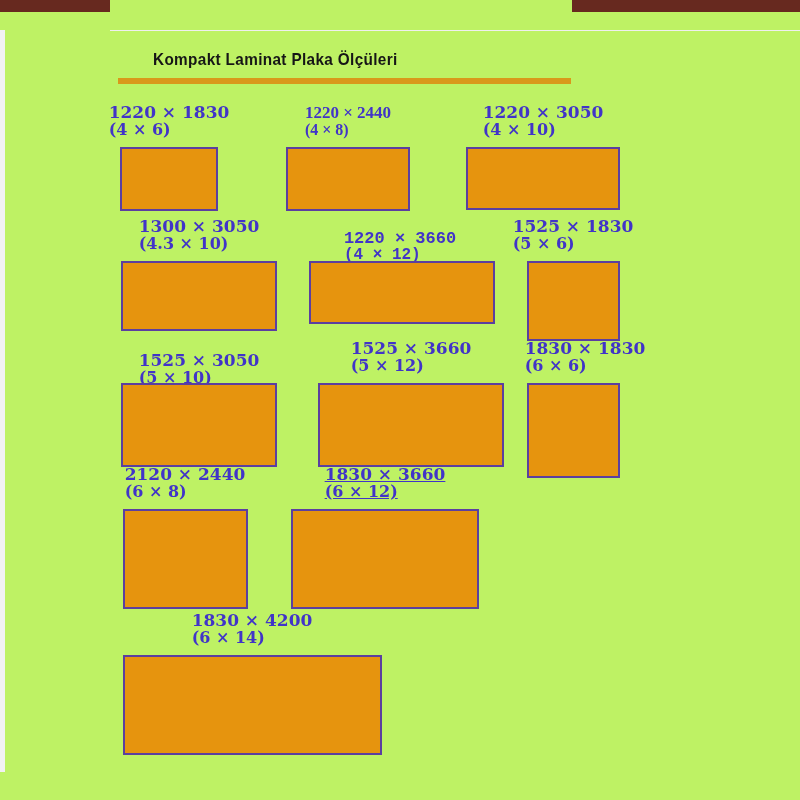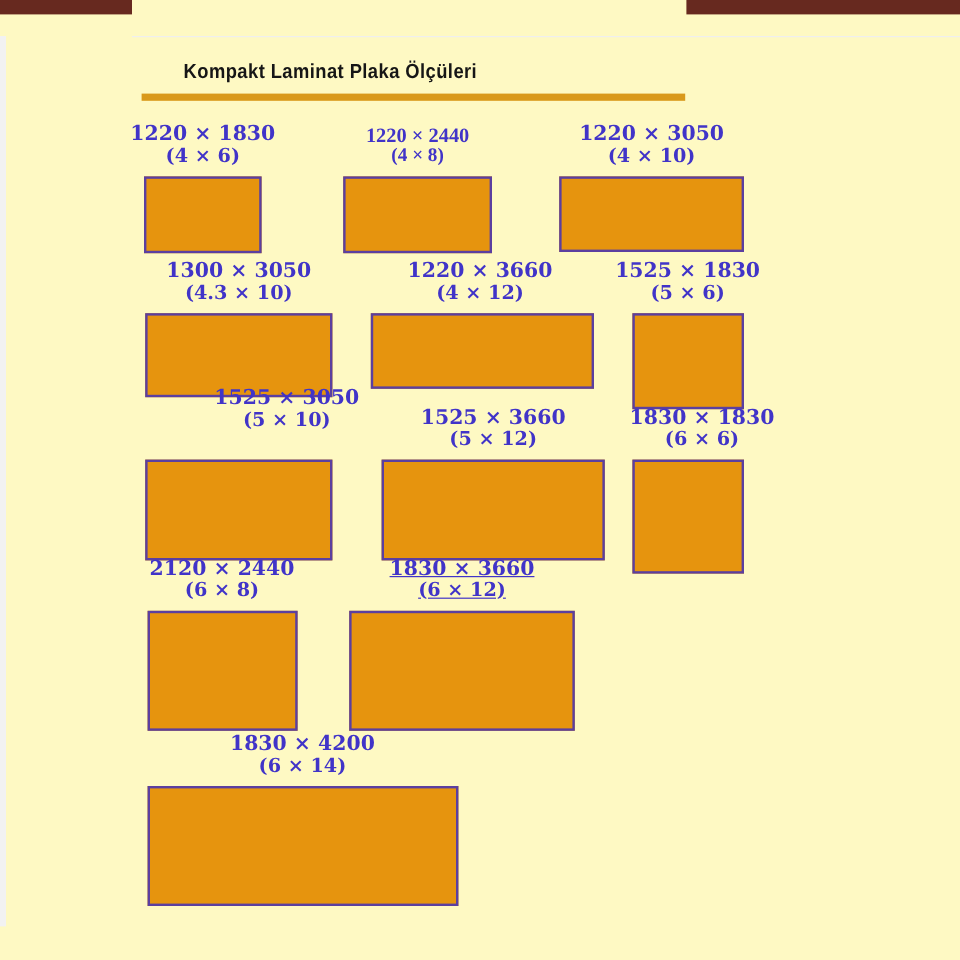--- a/index.html
+++ b/index.html
@@ -2,21 +2,21 @@
 <html><head>
 <meta charset="utf-8">
 <style>
   html, body { margin:0; padding:0; }
   body {
     width:800px; height:800px; background:#ffffff;
     font-family:"Liberation Sans", sans-serif;
   }
   .stage {
     position:relative; width:800px; height:800px;
-    background:#fef9c3; overflow:hidden;
+    background:#bef264; overflow:hidden;
   }
   .top-bar {
     position:absolute; top:0; height:12px;
   }
   .page-edge-left {
     position:absolute; left:0; top:30px; width:5px; height:742px;
   }
   .page-edge-top {
     position:absolute; left:110px; top:30px; width:690px; height:1px;
     background:#efefef;
@@ -26,21 +26,21 @@
     font-weight:bold; font-size:17px; line-height:22px;
     letter-spacing:0.4px; white-space:nowrap;
     transform:scaleX(0.9); transform-origin:left center;
   }
   .title-underline {
     position:absolute; left:118px; top:78px; width:453px; height:6px;
   }
   .panel { display:contents; }
   .panel-label {
     position:absolute; transform:translateX(-50%);
-    text-align:center; white-space:nowrap;
+    text-align:left; white-space:nowrap;
     font-family:"DejaVu Serif", serif; font-weight:bold;
   }
   .size-line { display:block; font-size:17px; line-height:17px; }
   .ratio-line { display:block; font-size:16px; line-height:17px; }
   .plate {
     position:absolute; box-sizing:border-box;
     border:2px solid #5B3FA0;
   }
 </style>
 </head>
@@ -83,37 +83,37 @@
   
     <div class="panel">
       <div class="panel-label" style="left: 199px; top: 218px; color: rgb(65, 52, 200);">
         <span class="size-line">1300 × 3050</span>
         <span class="ratio-line">(4.3 × 10)</span>
       </div>
       <div class="plate" style="left: 121px; top: 261px; width: 156px; height: 70px; background: rgb(230, 148, 14); border-color: rgb(91, 63, 160);"></div>
     </div>
   
     <div class="panel">
-      <div class="panel-label" style="left: 400px; top: 218px; color: rgb(65, 52, 200);">
+      <div class="panel-label" style="left: 400px; top: 230px; color: rgb(65, 52, 200); font-family: Liberation Mono, monospace;">
         <span class="size-line">1220 × 3660</span>
         <span class="ratio-line">(4 × 12)</span>
       </div>
       <div class="plate" style="left: 309px; top: 261px; width: 186px; height: 63px; background: rgb(230, 148, 14); border-color: rgb(91, 63, 160);"></div>
     </div>
   
     <div class="panel">
       <div class="panel-label" style="left: 573px; top: 218px; color: rgb(65, 52, 200);">
         <span class="size-line">1525 × 1830</span>
         <span class="ratio-line">(5 × 6)</span>
       </div>
       <div class="plate" style="left: 527px; top: 261px; width: 93px; height: 80px; background: rgb(230, 148, 14); border-color: rgb(91, 63, 160);"></div>
     </div>
   
     <div class="panel">
-      <div class="panel-label" style="left: 199px; top: 324px; color: rgb(65, 52, 200); margin-left: 40px;">
+      <div class="panel-label" style="left: 199px; top: 352px; color: rgb(65, 52, 200);">
         <span class="size-line">1525 × 3050</span>
         <span class="ratio-line">(5 × 10)</span>
       </div>
       <div class="plate" style="left: 121px; top: 383px; width: 156px; height: 84px; background: rgb(230, 148, 14); border-color: rgb(91, 63, 160);"></div>
     </div>
   
     <div class="panel">
       <div class="panel-label" style="left: 411px; top: 340px; color: rgb(65, 52, 200);">
         <span class="size-line">1525 × 3660</span>
         <span class="ratio-line">(5 × 12)</span>

